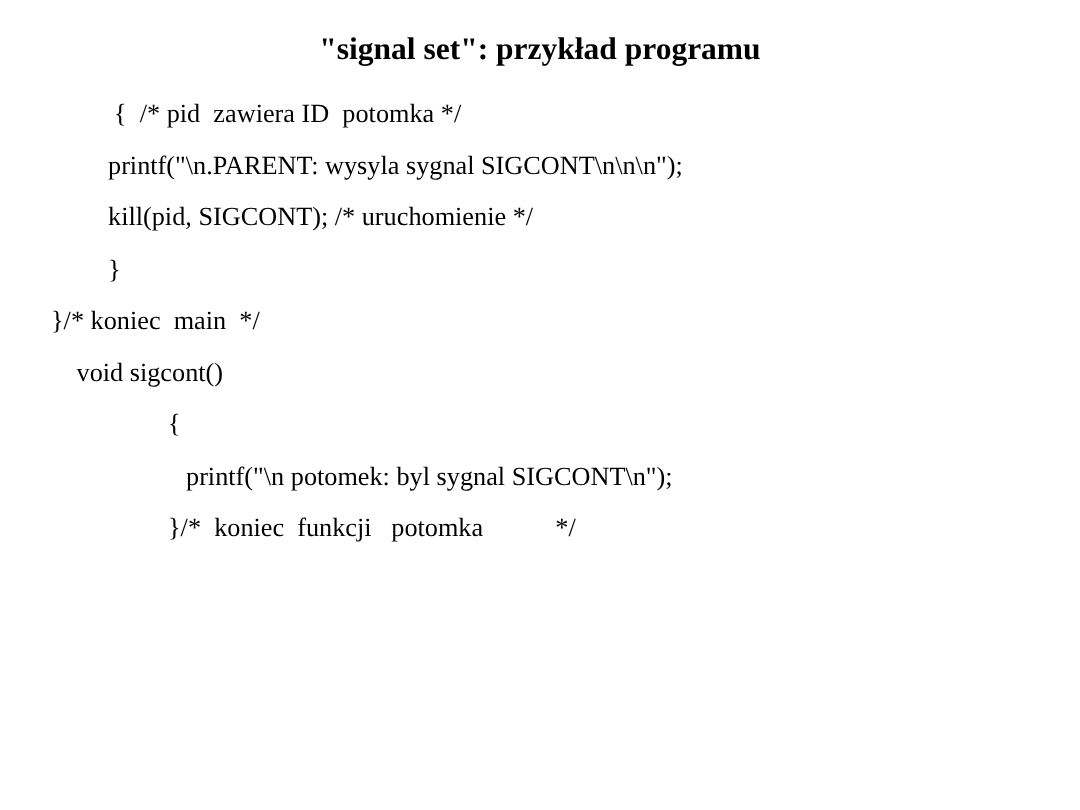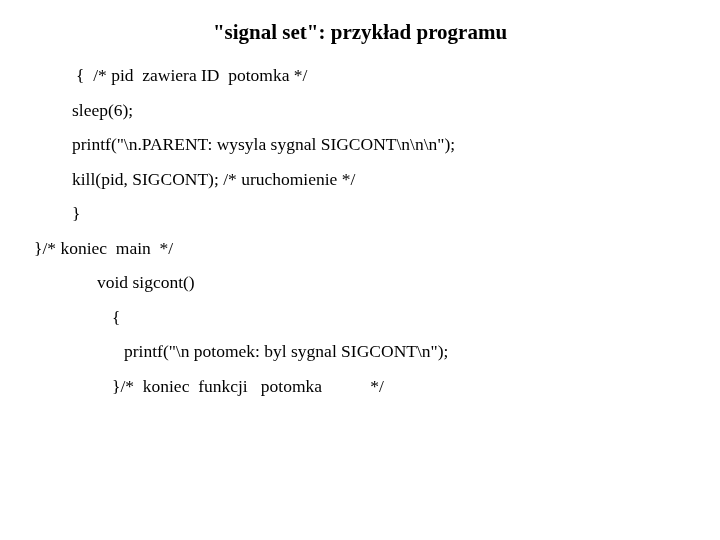--- a/index.html
+++ b/index.html
@@ -25,32 +25,31 @@
     font-size: 17.5px;
     line-height: 1.0;
   }
   .line {
     white-space: pre;
     margin-bottom: 17px;
   }
   .ind0 { padding-left: 34px; }
   .ind1 { padding-left: 76px; }
   .ind2 { padding-left: 72px; }
-  .ind3 { padding-left: 97px; }
+  .ind3 { padding-left: 51px; }
   .ind4 { padding-left: 112px; }
   .ind5 { padding-left: 124px; }
 </style>
 </head>
 <body>
 
 <div class="page">
   <div class="title">"signal set": przykład programu</div>
   <div class="code">
     <div class="line ind1">{  /* pid  zawiera ID  potomka */</div>
-    <div class="line ind2">sleep(6);</div>
     <div class="line ind2">printf("\n.PARENT: wysyla sygnal SIGCONT\n\n\n");</div>
     <div class="line ind2">kill(pid, SIGCONT); /* uruchomienie */</div>
     <div class="line ind2">}</div>
     <div class="line ind0">}/* koniec  main  */</div>
     <div class="line ind3">void sigcont()</div>
     <div class="line ind4">{</div>
     <div class="line ind5">printf("\n potomek: byl sygnal SIGCONT\n");</div>
     <div class="line ind4">}/*  koniec  funkcji   potomka           */</div>
   </div>
 </div>

